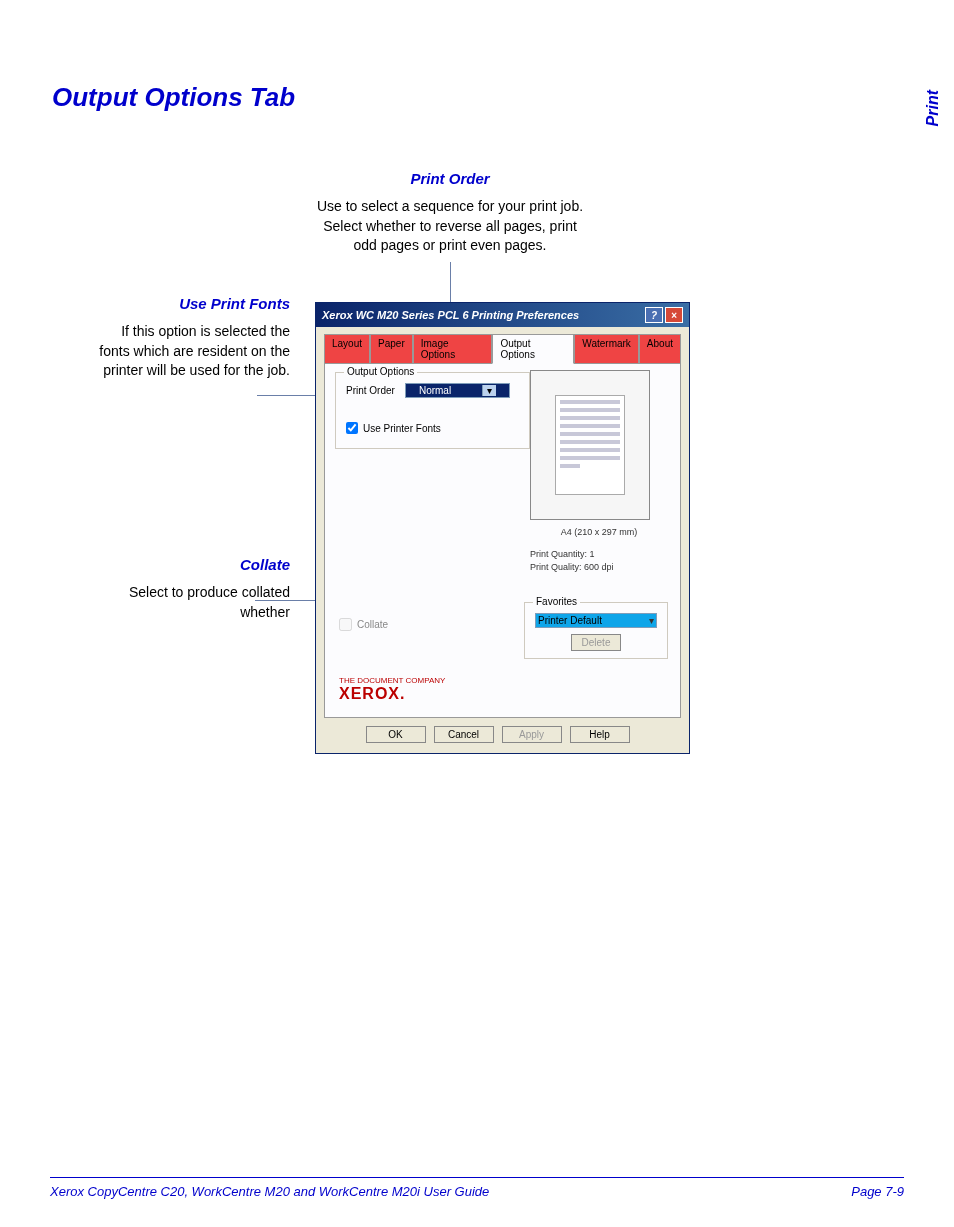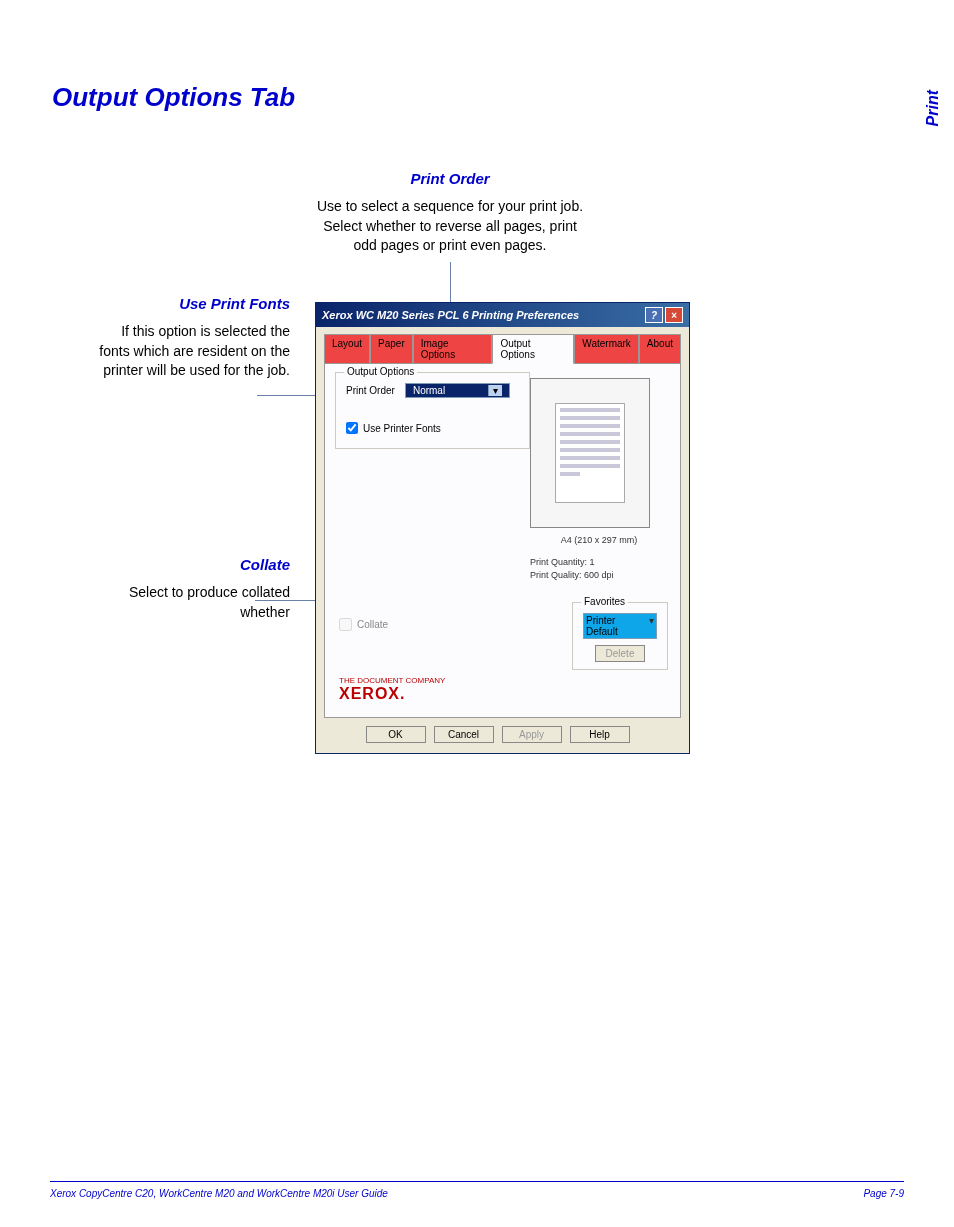--- a/index.html
+++ b/index.html
@@ -18,41 +18,41 @@
     .tb-btn { width: 18px; height: 16px; background: #d64937; border: 1px solid #fff; display: flex; align-items: center; justify-content: center; color: #fff; font-weight: bold; font-size: 10px; }
     .tb-btn.help { background: #4a6fb2; }
     .tabs { display: flex; padding: 6px 8px 0 8px; }
     .tab { padding: 3px 7px; border: 1px solid #999; border-bottom: none; background: #ef4444; font-size: 10px; margin-right: 0; position: relative; top: 1px; }
     .tab.active { background: #fcfcfe; border-bottom: 1px solid #fcfcfe; z-index: 2; }
     .tab-body { border: 1px solid #999; margin: 0 8px 8px 8px; background: #fcfcfe; padding: 8px 10px 10px 10px; min-height: 355px; position: relative; }
     .fieldset { border: 1px solid #cfcabf; padding: 10px 10px 14px 10px; position: relative; }
     .legend { position: absolute; top: -7px; left: 8px; background: #fcfcfe; padding: 0 3px; font-size: 10px; }
     .row { display: flex; align-items: center; gap: 10px; }
     .lbl { font-size: 10px; }
-    .select { border: 1px solid #7f9db9; background: #0a246a; color: #fff; padding: 1px 7px; font-size: 10px; display: flex; align-items: center; justify-content: space-between; width: 105px; }
+    .select { border: 1px solid #7f9db9; background: #0a246a; color: #fff; padding: 1px 13px; font-size: 10px; display: flex; align-items: center; justify-content: space-between; width: 105px; }
     .select .arrow { background: #bcd2ee; color: #000; width: 14px; text-align: center; border-left: 1px solid #7f9db9; }
     .chk { display: flex; align-items: center; gap: 5px; margin-top: 24px; font-size: 10px; }
     .chk input { width: 12px; height: 12px; }
-    .preview { position: absolute; top: 14px; right: 12px; width: 138px; }
+    .preview { position: absolute; top: 6px; right: 12px; width: 138px; }
     .preview-box { width: 120px; height: 150px; border: 1px solid #888; background: #f6f6f6; display: flex; align-items: center; justify-content: center; position: relative; }
     .preview-box .pageimg { width: 70px; height: 100px; background: #fff; border: 1px solid #aaa; position: relative; }
     .preview-box .pageimg .linefill { height: 4px; background: #c8c8d8; margin: 4px 4px; }
     .preview-info { font-size: 9px; color: #333; margin-top: 6px; line-height: 1.5; }
-    .fav { border: 1px solid #cfcabf; padding: 10px; margin-top: 8px; width: 96px; position: absolute; right: 12px; top: 230px; }
+    .fav { border: 1px solid #cfcabf; padding: 10px; margin-top: 8px; width: 144px; position: absolute; right: 12px; top: 230px; }
     .fav .legend { background: #fcfcfe; }
     .fav-select { border: 1px solid #7f9db9; width: 100%; font-size: 10px; display: flex; justify-content: space-between; padding: 1px 2px; background: #0ea5e9; }
     .fav-select .arrow { color: #333; }
     .btn { border: 1px solid #888; background: #ece9d8; padding: 2px 10px; font-size: 10px; min-width: 60px; text-align: center; }
     .btn.disabled { color: #999; }
     .collate-chk { position: absolute; left: 14px; top: 254px; display: flex; align-items: center; gap: 5px; font-size: 10px; color: #888; }
     .collate-chk input[disabled] { opacity: .8; }
     .brand { position: absolute; left: 14px; bottom: 14px; font-size: 8px; color: #b00; }
     .brand .big { font-weight: bold; font-size: 16px; letter-spacing: 1px; color: #b00; }
     .dlg-btns { display: flex; gap: 8px; justify-content: center; padding: 0 10px 10px 0; }
-    .footer { position: absolute; bottom: 28px; left: 50px; right: 50px; border-top: 1px solid #0000cc; padding-top: 6px; display: flex; justify-content: space-between; font-style: italic; color: #0000cc; font-size: 10px; }
+    .footer { position: absolute; bottom: 28px; left: 50px; right: 50px; border-top: 1px solid #0000cc; padding-top: 6px; display: flex; justify-content: space-between; font-style: italic; color: #0000cc; font-size: 13px; }
   </style>
 </head>
 <body>
 
 <div class="page-title">Output Options Tab</div>
 <div class="side-label">Print</div>
 
 <div class="callout" style="top:170px; left:310px; width:280px;">
   <div class="hdr">Print Order</div>
   <div class="txt">Use to select a sequence for your print job. Select whether to reverse all pages, print odd pages or print even pages.</div>

